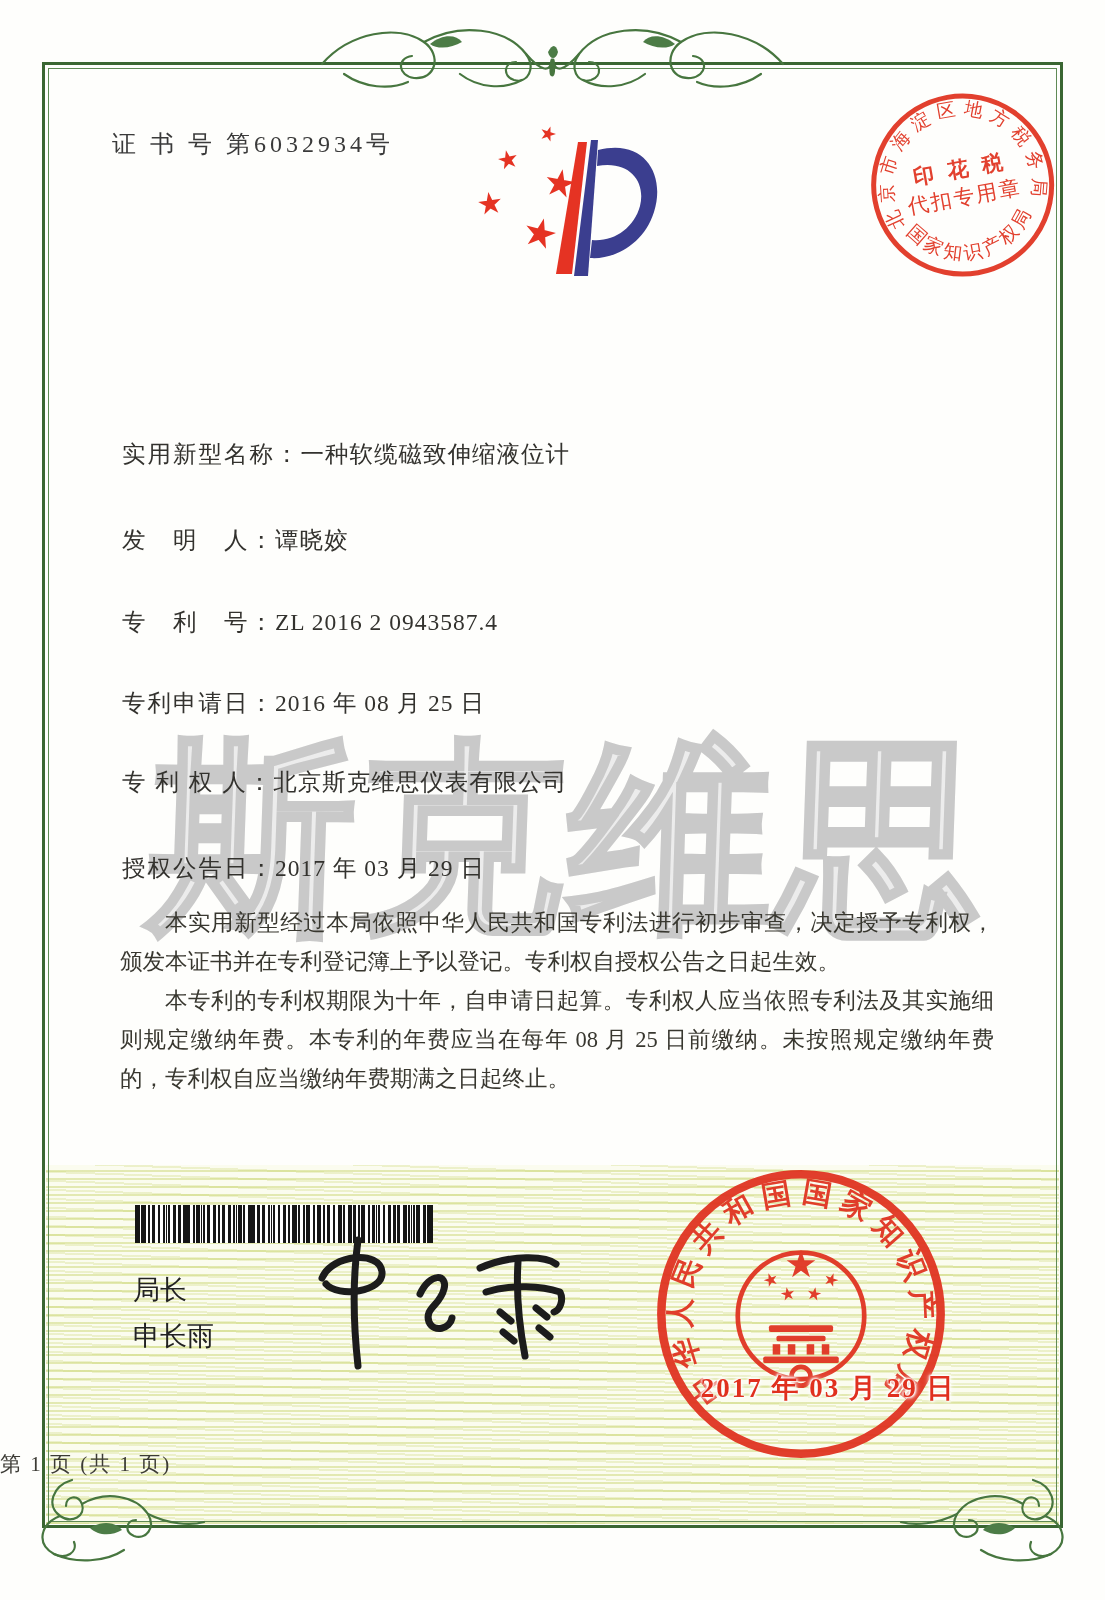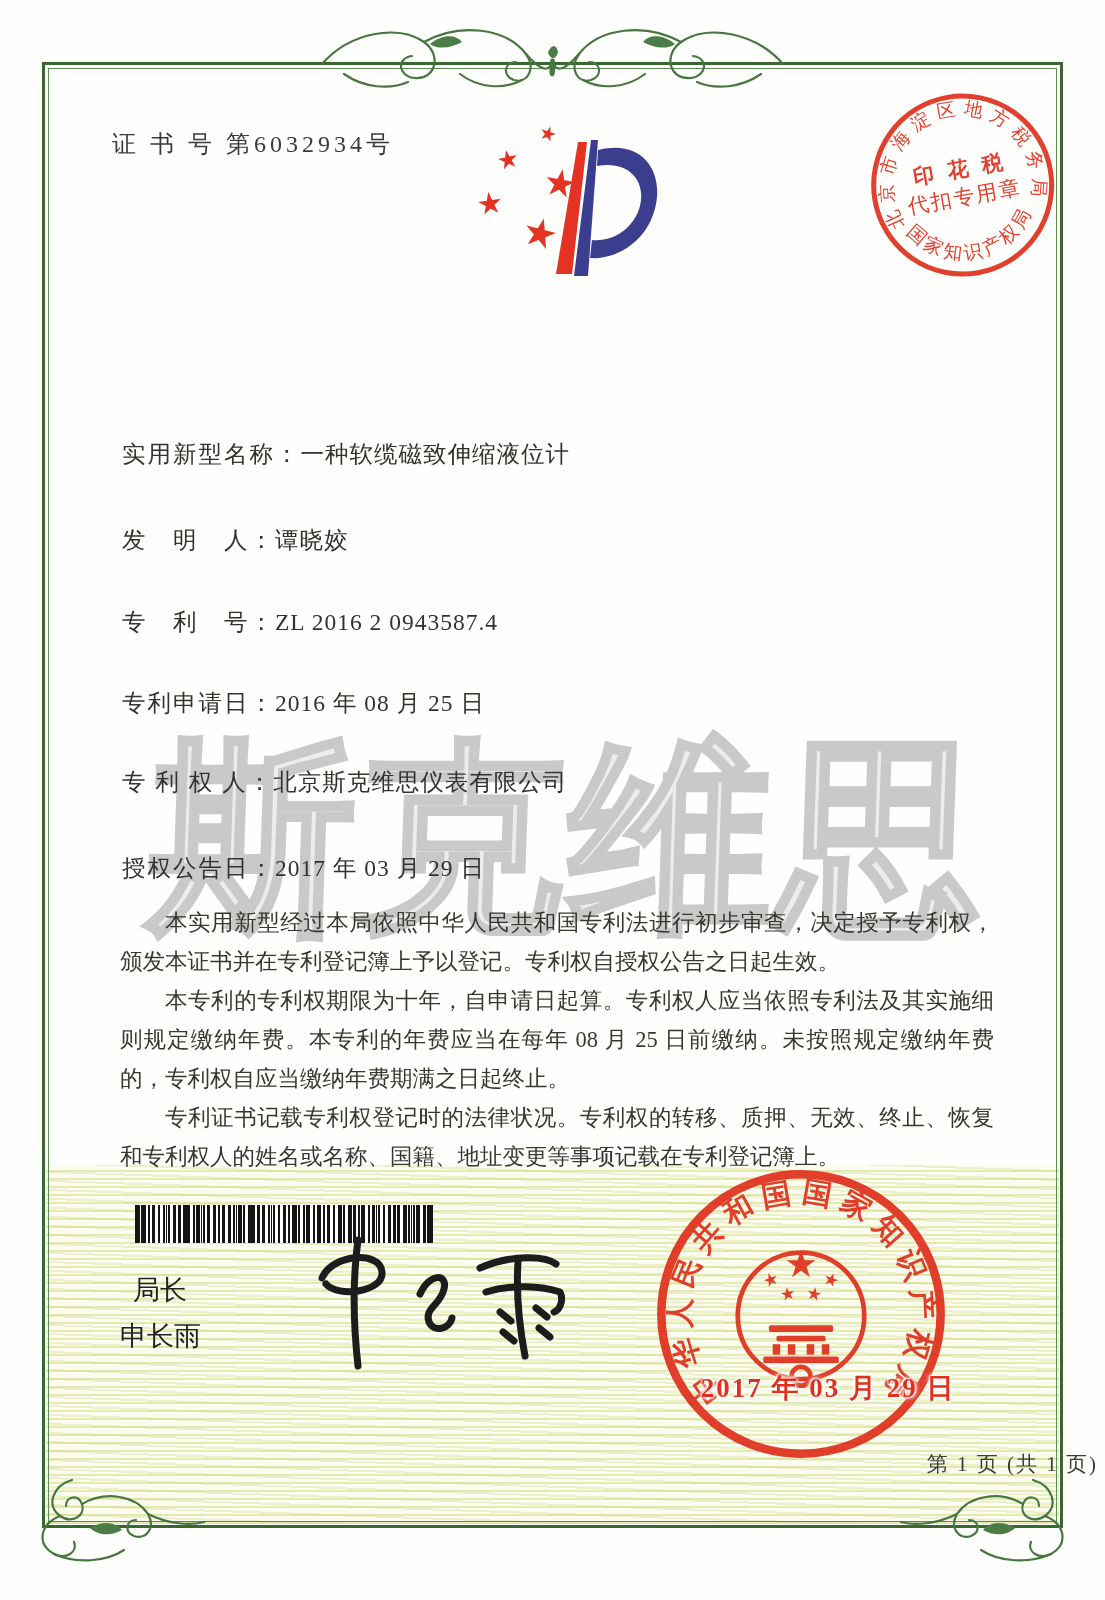--- a/index.html
+++ b/index.html
@@ -51,31 +51,31 @@
     background-color:#fff;
     border-left:3px solid #151515; border-right:3px solid #151515;
     background-image:
       repeating-linear-gradient(90deg, #151515 0 2px, rgba(0,0,0,0) 2px 5px),
       repeating-linear-gradient(90deg, rgba(0,0,0,0) 0 3px, #151515 3px 5px, rgba(0,0,0,0) 5px 11px),
       repeating-linear-gradient(90deg, #151515 0 1px, rgba(0,0,0,0) 1px 7px);
   }
   
   .signer-title{position:absolute; left:133px; top:1272px; z-index:3;
     font-family:Liberation Serif, serif; font-size:27px; color:#222;}
-  .signer-name{position:absolute; left:120px; top:1318px; z-index:3;
+  .signer-name{position:absolute; left:133px; top:1318px; z-index:3;
     font-family:"Liberation Sans","DejaVu Sans",sans-serif; font-size:27px; color:#222;}
   .signature{position:absolute; left:292px; top:1232px; z-index:3;}
   
   .big-seal{position:absolute; left:650px; top:1163px; z-index:4; opacity:.93;}
   .seal-date{position:absolute; left:668px; top:1370px; width:320px; z-index:5;
     text-align:center; font-size:27px; font-weight:bold; letter-spacing:2px; color:#e0301e;
     text-shadow:0 0 4px #fff,0 0 6px #fff,1px 1px 2px #fff,-1px -1px 2px #fff;}
   
-  .footer{position:absolute; left:0; right:7px; top:1450px; z-index:3;
-    text-align:right; font-size:21px; letter-spacing:2px; color:#3c3b35;}
+  .footer{position:absolute; left:0; right:0; top:1450px; z-index:3;
+    text-align:left; font-size:21px; letter-spacing:2px; color:#3c3b35;}
 </style>
 </head>
 <body>
 
 <div class="page">
 
   <div class="guilloche"></div>
   <div class="watermark">斯克维思</div>
 
   <div class="frame">
@@ -179,21 +179,20 @@
   <div class="row r4">
     <span class="lbl">专 利 权 人：</span><span class="val">北京斯克维思仪表有限公司</span>
   </div>
   <div class="row r5">
     <span class="lbl">授权公告日：</span><span class="val">2017 年 03 月 29 日</span>
   </div>
 
   <div class="body-text">
     <p>本实用新型经过本局依照中华人民共和国专利法进行初步审查，决定授予专利权，颁发本证书并在专利登记簿上予以登记。专利权自授权公告之日起生效。</p>
     <p>本专利的专利权期限为十年，自申请日起算。专利权人应当依照专利法及其实施细则规定缴纳年费。本专利的年费应当在每年 08 月 25 日前缴纳。未按照规定缴纳年费的，专利权自应当缴纳年费期满之日起终止。</p>
-    <p>专利证书记载专利权登记时的法律状况。专利权的转移、质押、无效、终止、恢复和专利权人的姓名或名称、国籍、地址变更等事项记载在专利登记簿上。</p>
   </div>
 
   <div class="barcode"></div>
 
   <div class="signer-title">局长</div>
   <div class="signer-name">申长雨</div>
 
   <svg class="signature" width="280" height="142" viewBox="0 0 280 142">
     <g fill="none" stroke="#1c1c1c" stroke-width="7" stroke-linecap="round" stroke-linejoin="round">
       <path d="M66,8 C60,52 62,98 66,134"></path>

